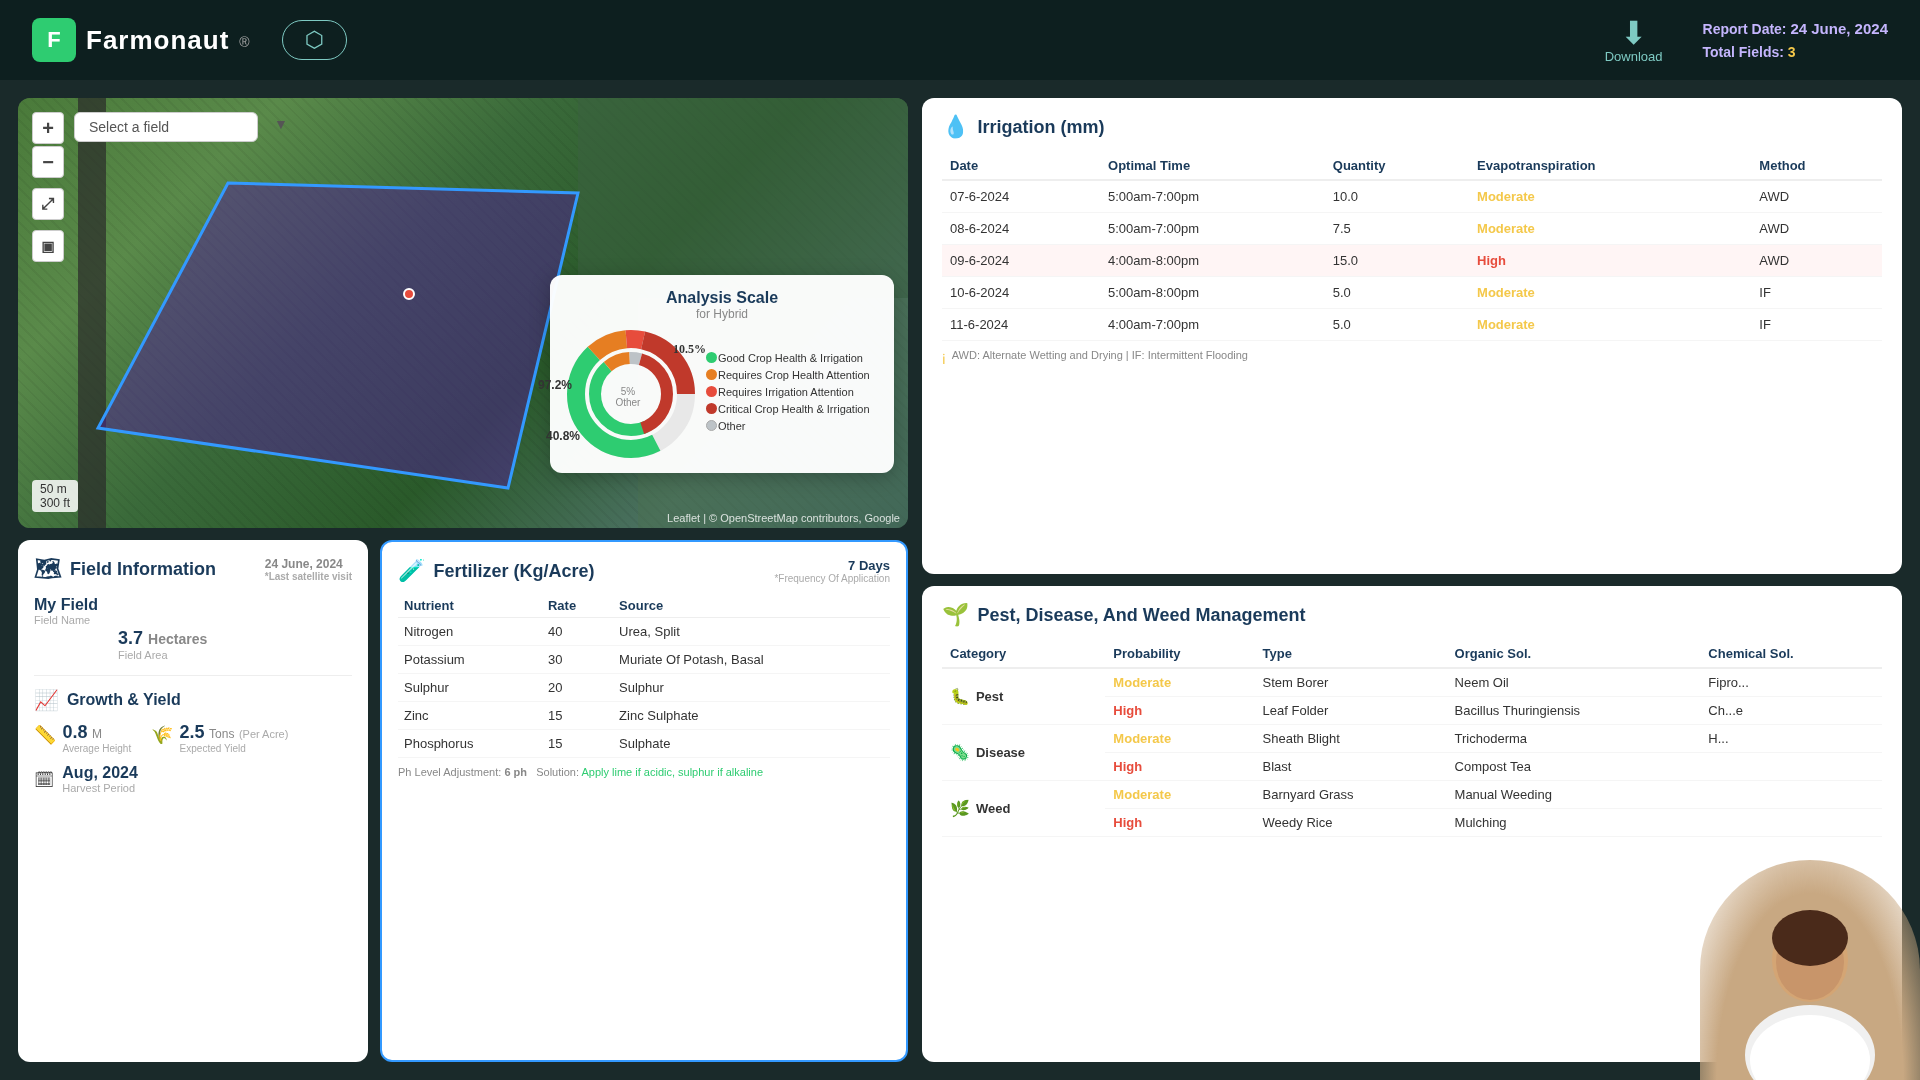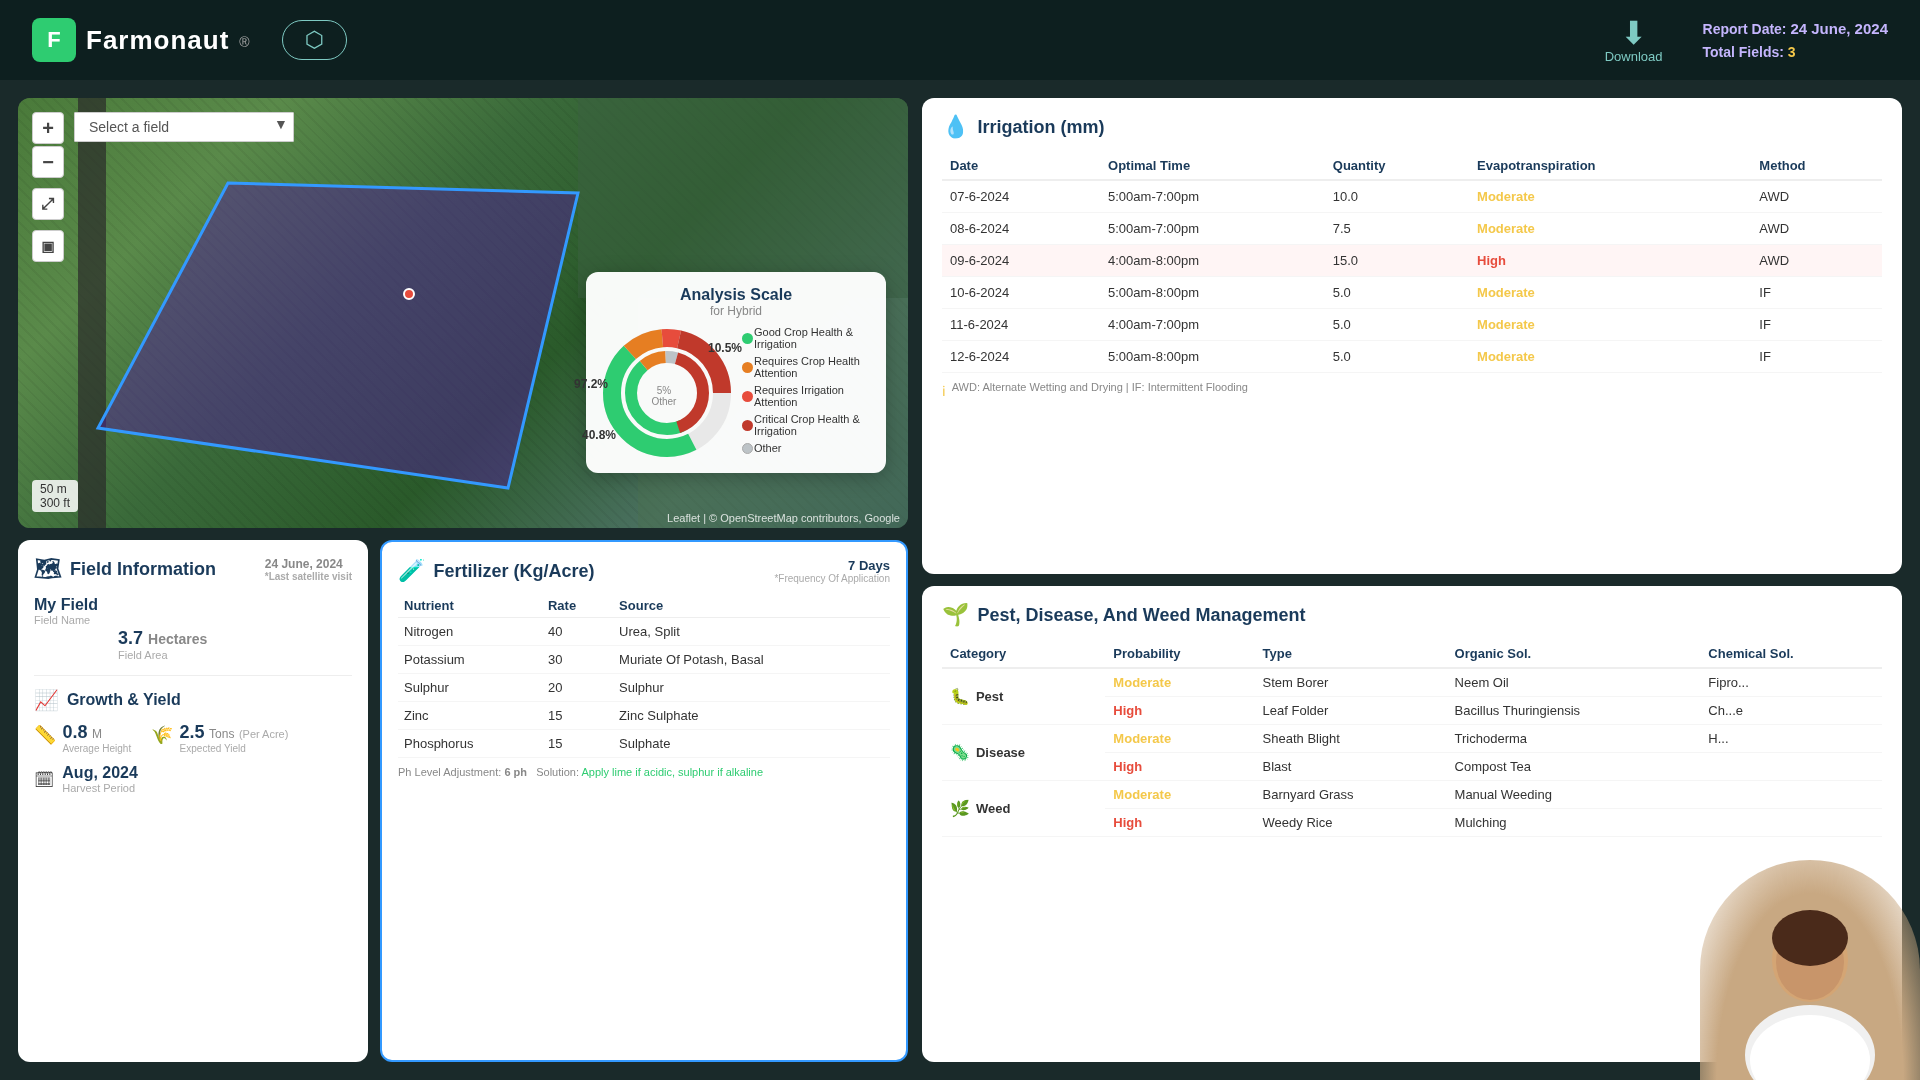--- a/index.html
+++ b/index.html
@@ -119,26 +119,26 @@
       font-size: 20px; cursor: pointer; font-weight: bold; color: #444;
       user-select: none;
     }
     .map-expand { margin-top: 8px; }
     .map-layer { margin-top: 8px; }
     .field-select {
       position: absolute;
       top: 14px; left: 56px;
       background: #fff;
       border: 1px solid #ccc;
-      border-radius: 1px;
+      border-radius: 6px;
       padding: 6px 36px 6px 14px;
       font-size: 14px;
       color: #555;
       appearance: none;
-      width: 220px;
+      width: 184px;
       cursor: pointer;
     }
     .field-select-arrow {
       position: absolute;
       top: 18px; left: 256px;
       font-size: 14px; color: #555; pointer-events: none;
     }
     .scale-indicator {
       position: absolute;
       bottom: 16px; left: 14px;
@@ -168,21 +168,21 @@
     }
     .analysis-popup .sub { text-align: center; font-size: 12px; color: #888; margin-bottom: 8px; }
     .donut-area {
       display: flex; align-items: center; gap: 10px;
     }
     .donut-wrapper { position: relative; width: 130px; height: 130px; flex-shrink: 0; }
     .donut-label-97 {
       position: absolute; left: -28px; top: 38%; font-size: 12px; font-weight: 700; color: #333;
     }
     .donut-label-10 {
-      position: absolute; right: -10px; top: 10%; font-size: 12px; font-weight: 700; color: #333;
+      position: absolute; right: -10px; top: 10%; font-size: 12px; font-weight: 700; color: #333; font-family: Liberation Serif, serif;
     }
     .donut-label-40 {
       position: absolute; left: -20px; bottom: 12%; font-size: 12px; font-weight: 700; color: #333;
     }
     .legend-list { flex: 1; }
     .legend-item { display: flex; align-items: center; gap: 1px; font-size: 11px; color: #333; margin-bottom: 5px; }
     .legend-dot { width: 11px; height: 11px; border-radius: 50%; flex-shrink: 0; }
 
     
     .bottom-panels {
@@ -405,21 +405,21 @@
         </select>
         <span class="field-select-arrow">▼</span>
 
         <div class="scale-indicator">
           <div>50 m</div>
           <div>300 ft</div>
         </div>
 
         <div class="map-attribution">Leaflet | © OpenStreetMap contributors, Google</div>
 
-        <div class="analysis-popup" style="position:absolute;bottom:55px;right:22px;width:300px;">
+        <div class="analysis-popup" style="position:absolute;bottom:55px;right:14px;width:344px;">
           <h3>Analysis Scale</h3>
           <div class="sub">for Hybrid</div>
           <div class="donut-area">
             <div class="donut-wrapper">
               <svg width="130" height="130" viewBox="0 0 130 130">
 
                 <circle cx="65" cy="65" r="55" fill="none" stroke="#e8e8e8" stroke-width="18"></circle>
 
                 <circle cx="65" cy="65" r="55" fill="none" stroke="#2ecc71" stroke-width="18" stroke-dasharray="158 346" stroke-dashoffset="-60"></circle>
 
@@ -636,27 +636,20 @@
     <td><span class="tag-moderate">Moderate</span></td>
     <td>IF</td>
   </tr>
             <tr>
     <td>11-6-2024</td>
     <td>4:00am-7:00pm</td>
     <td>5.0</td>
     <td><span class="tag-moderate">Moderate</span></td>
     <td>IF</td>
   </tr>
-            <tr>
-    <td>12-6-2024</td>
-    <td>5:00am-8:00pm</td>
-    <td>5.0</td>
-    <td><span class="tag-moderate">Moderate</span></td>
-    <td>IF</td>
-  </tr>
           </tbody>
       </table>
       <div class="irr-note">
         <span class="info-icon">ℹ</span>
         <span>AWD: Alternate Wetting and Drying | IF: Intermittent Flooding</span>
       </div>
     </div>
 
     <div class="pest-panel">
       <div class="pest-title">

